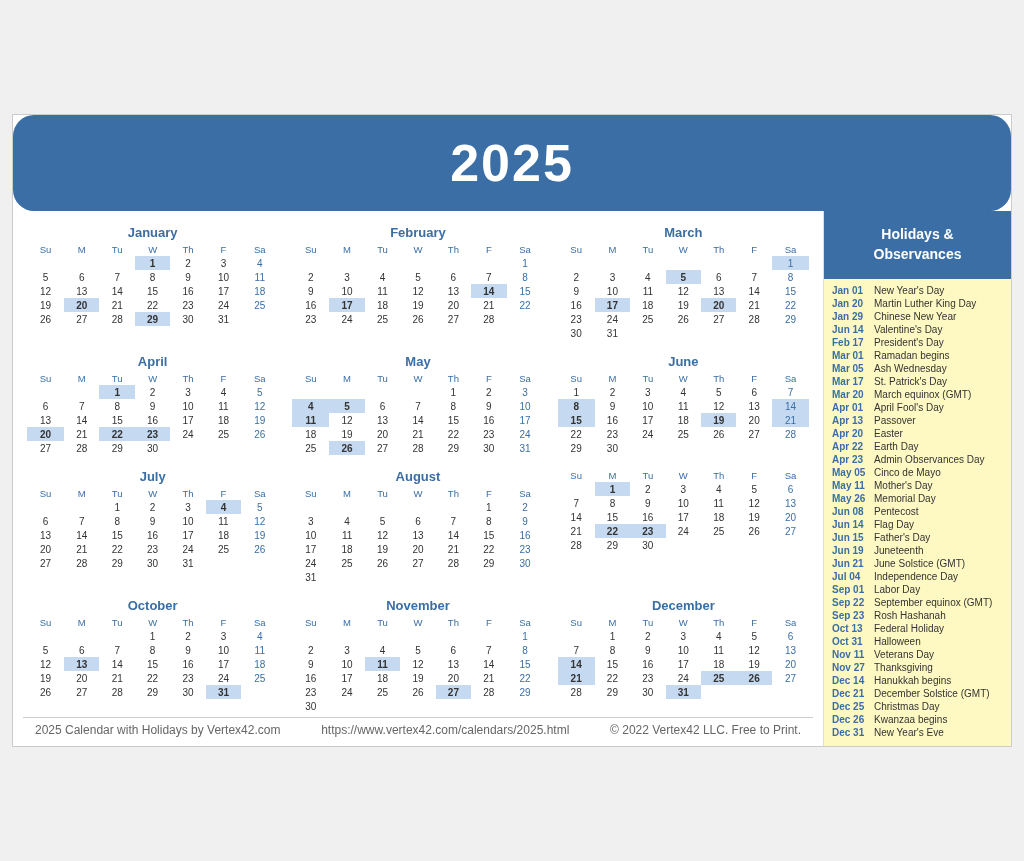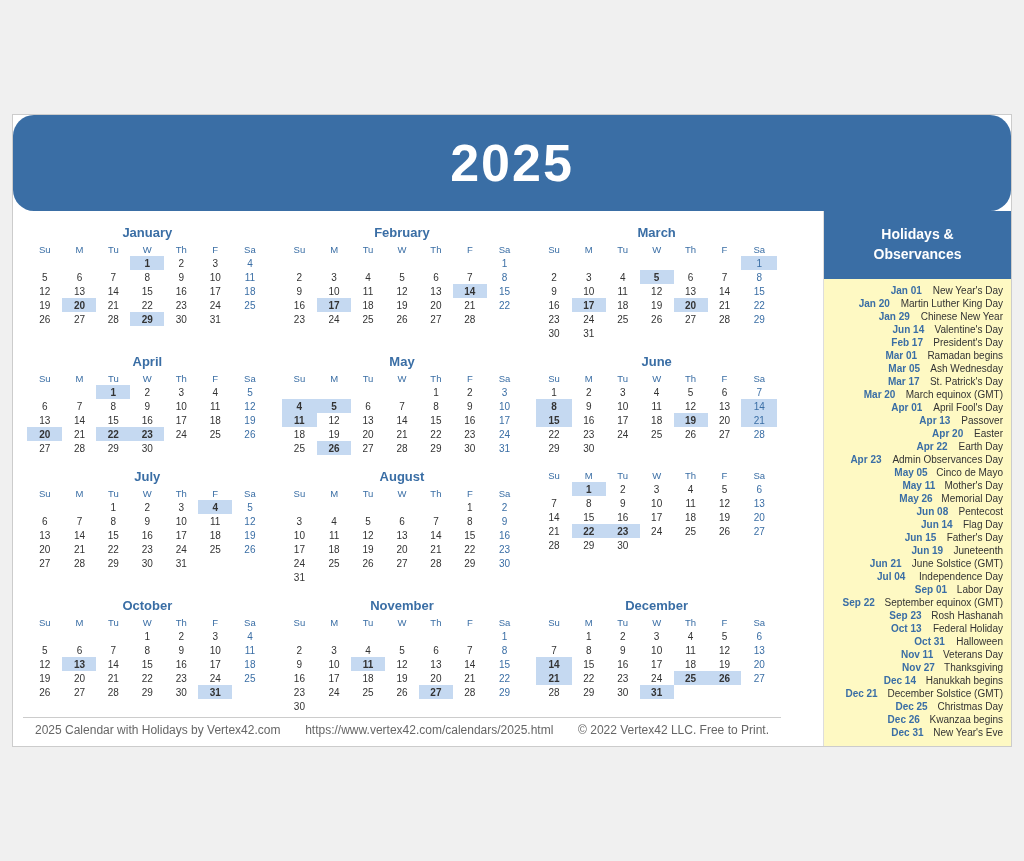--- a/index.html
+++ b/index.html
@@ -24,21 +24,20 @@
       text-align: center;
       font-size: 52px;
       font-weight: bold;
       padding: 18px 0;
       letter-spacing: 2px;
       border-radius: 21px;
     }
     .main-content {
       display: flex;
       flex: 1;
-      gap: 32px;
     }
     .calendars-section {
       flex: 1;
       padding: 10px 10px 0 10px;
     }
     .calendars-grid {
       display: grid;
       grid-template-columns: repeat(3, 1fr);
       gap: 6px;
     }
@@ -89,21 +88,20 @@
       line-height: 1.4;
     }
     .holiday-list {
       padding: 6px 8px;
     }
     .holiday-item {
       display: flex;
       align-items: baseline;
       margin-bottom: 2px;
       font-size: 10px;
-      justify-content: flex-end;
     }
     .holiday-date {
       color: #3a6ea5;
       font-weight: bold;
       min-width: 42px;
       font-size: 10px;
     }
     .holiday-name {
       color: #333;
       font-size: 10px;

